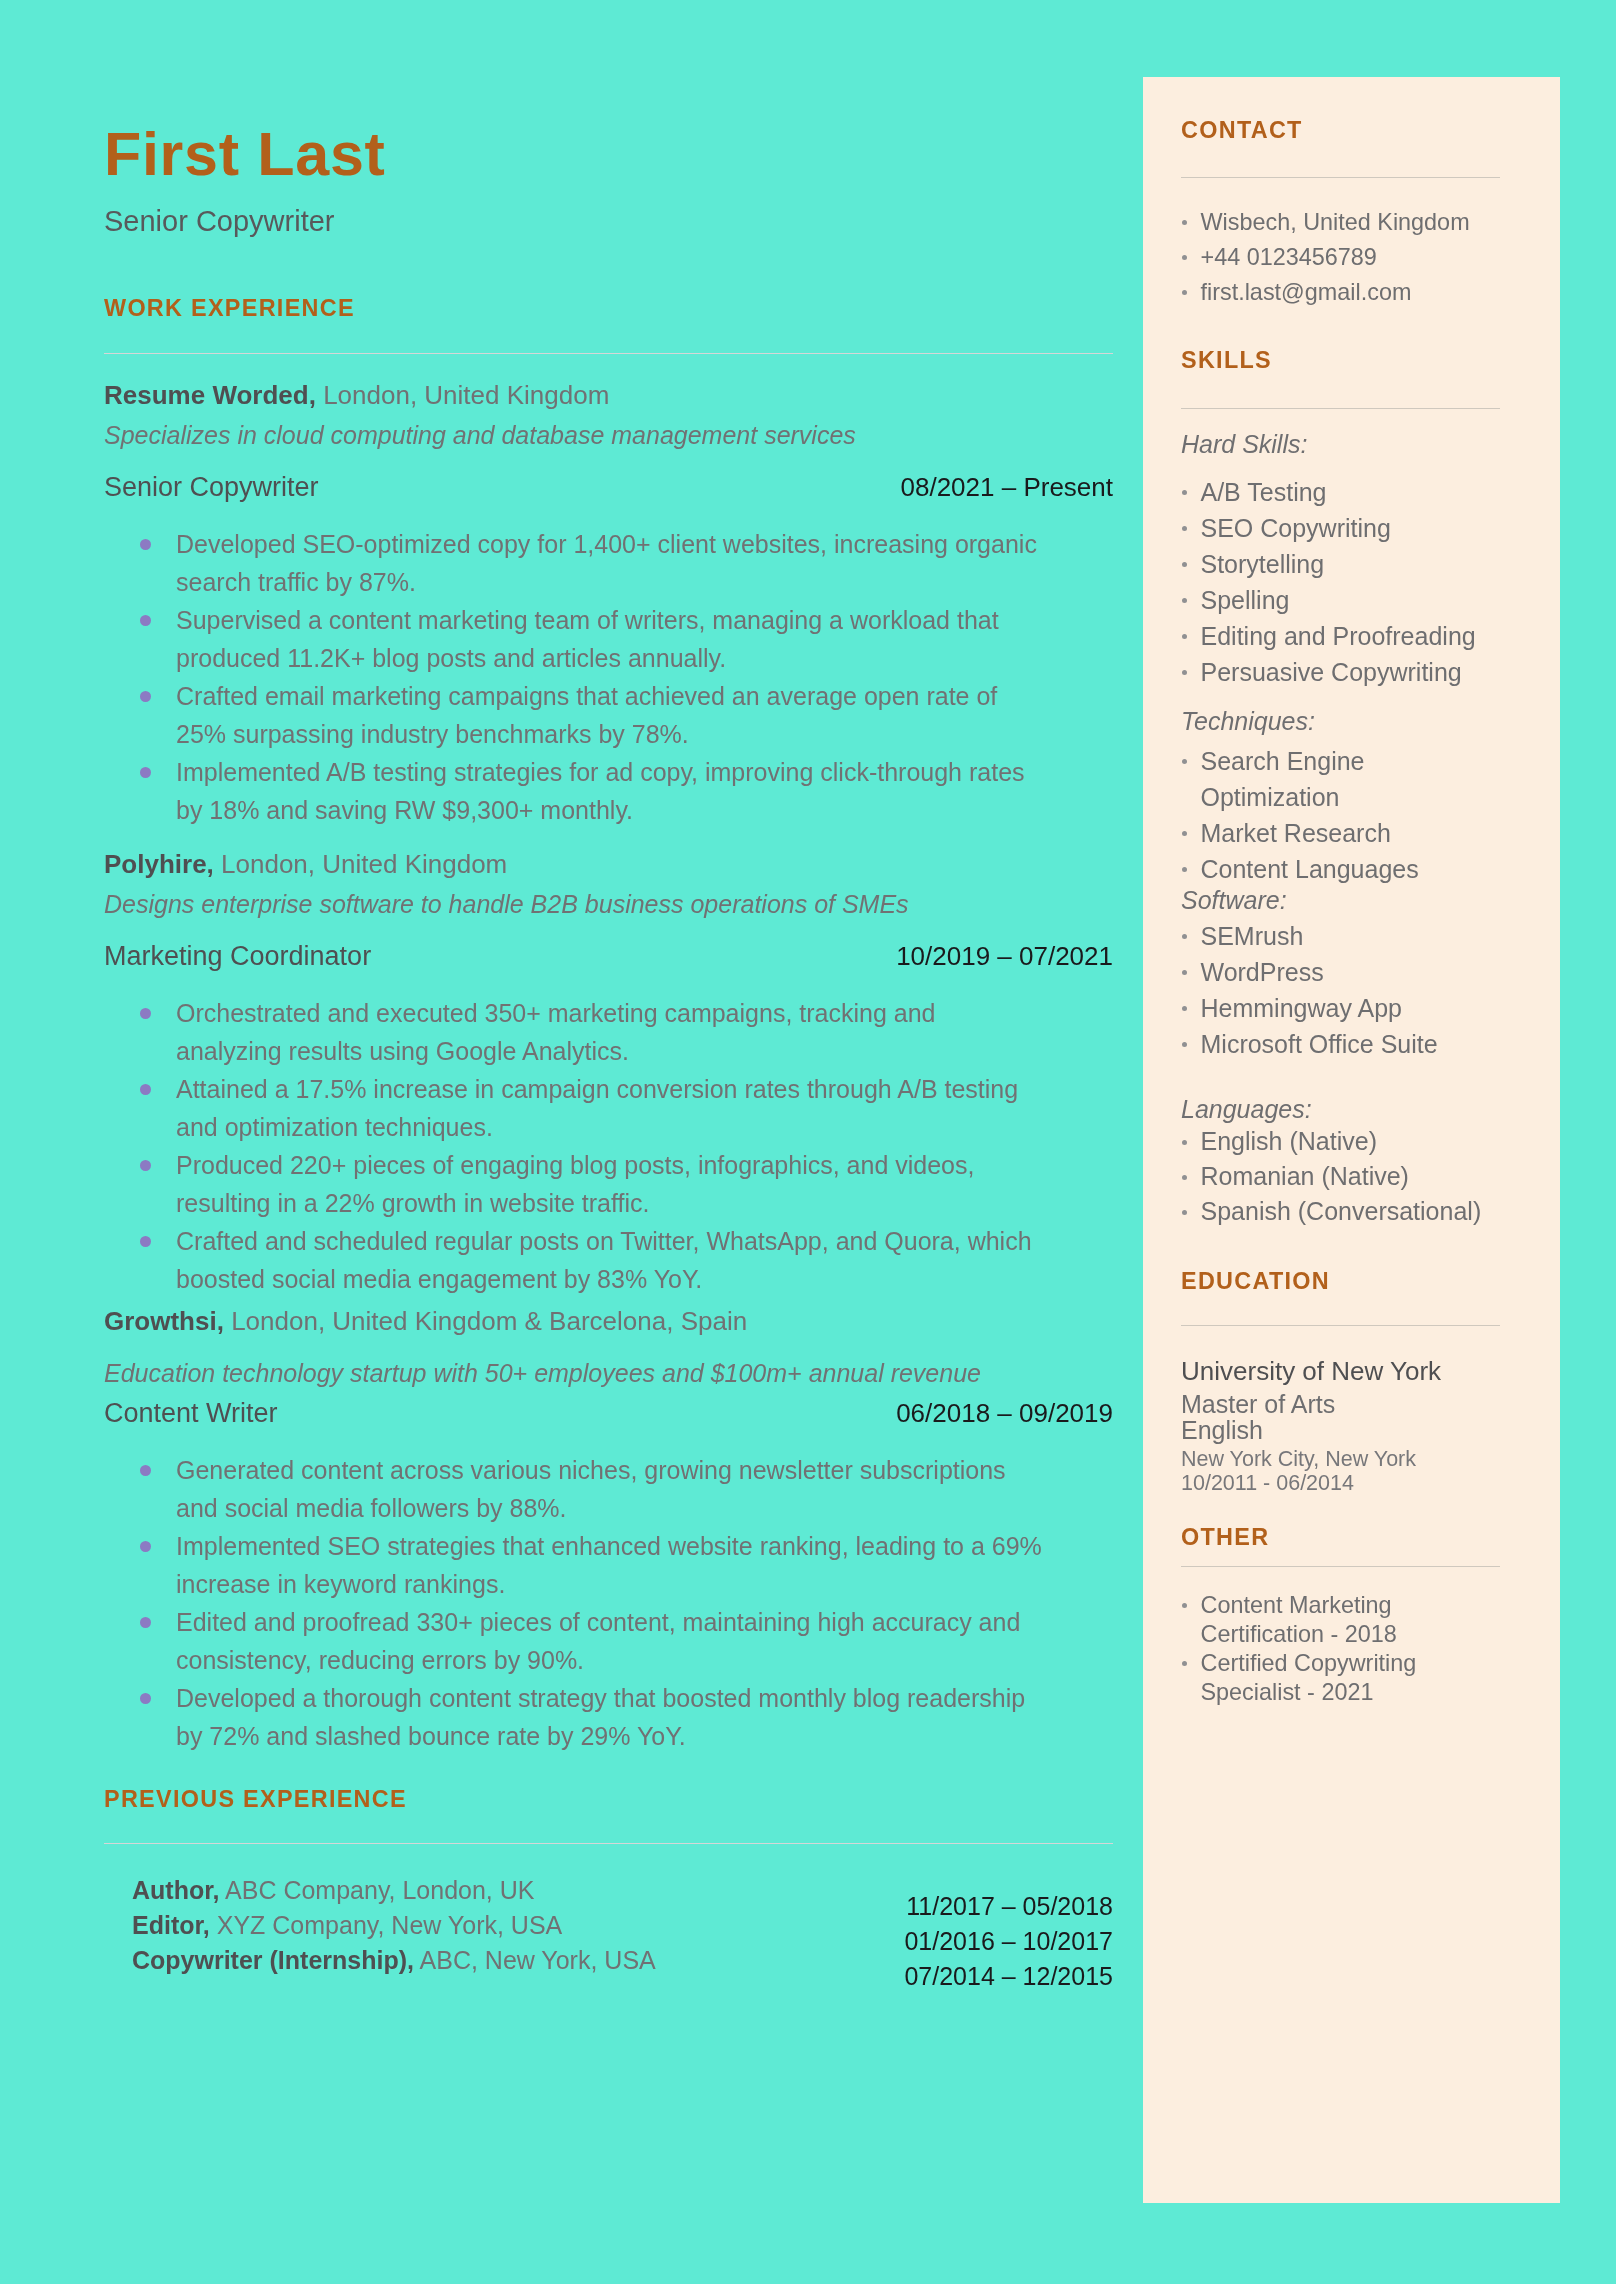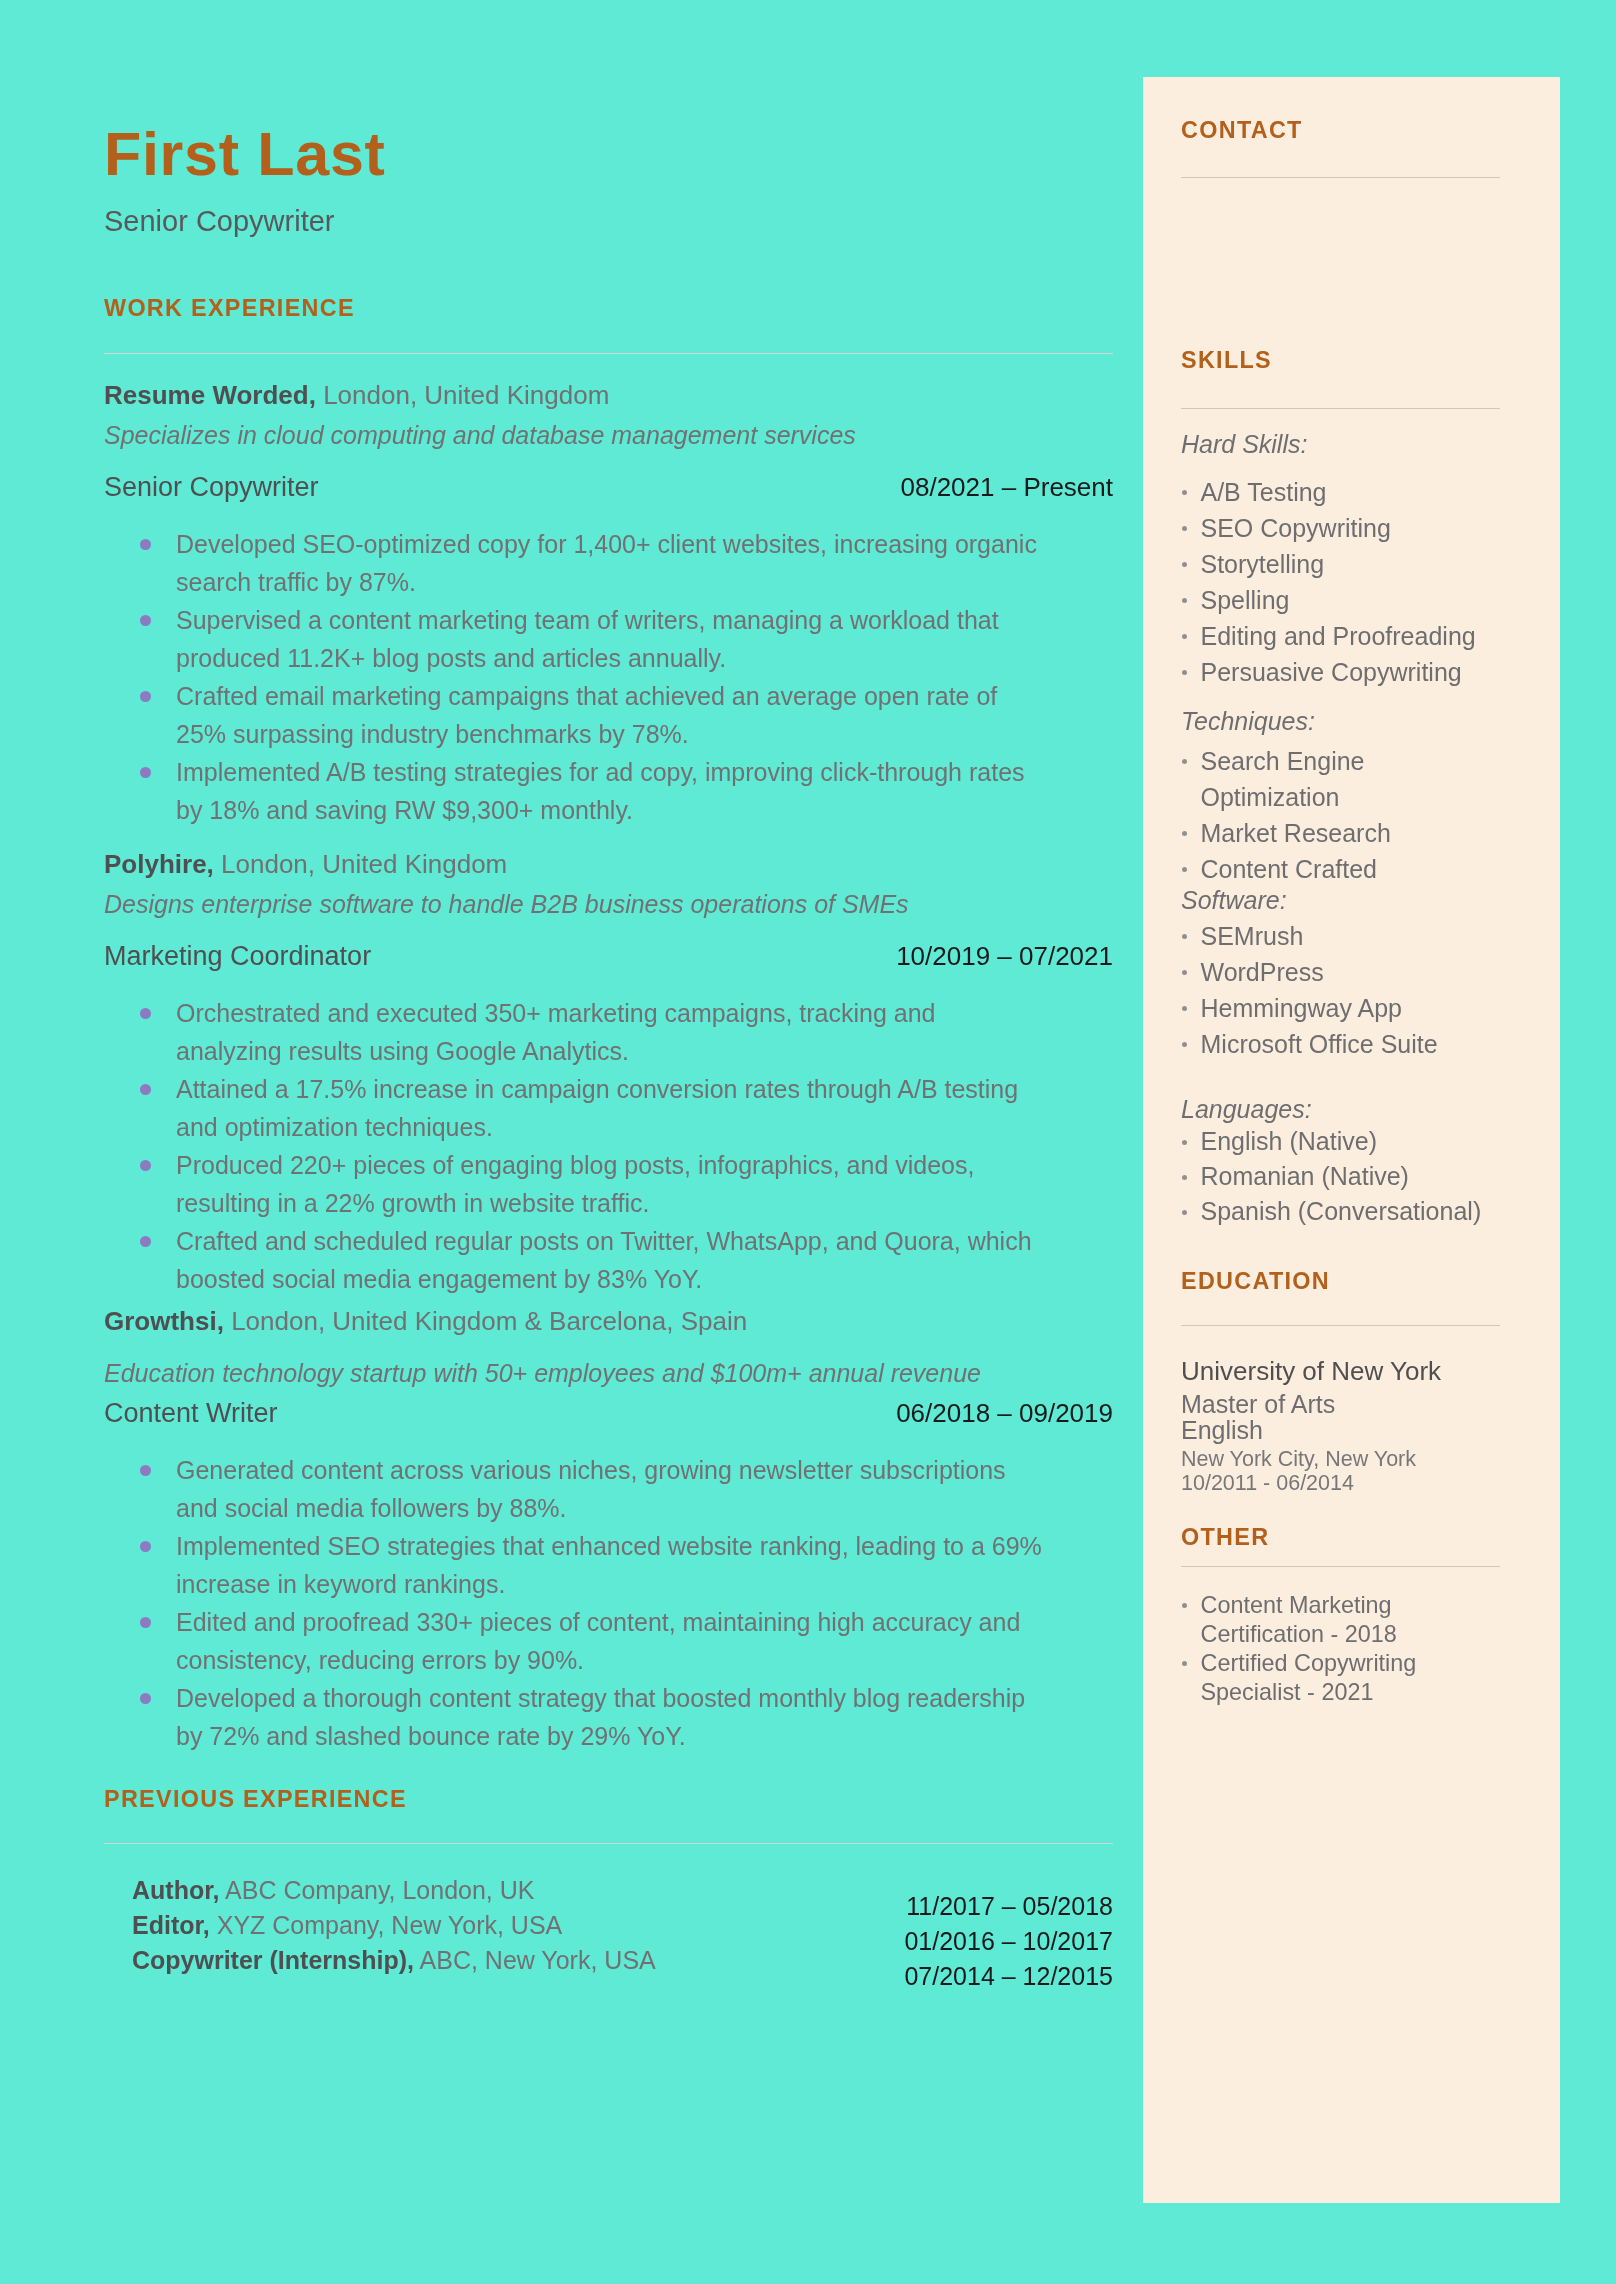--- a/index.html
+++ b/index.html
@@ -150,39 +150,44 @@
         <span class="r">Copywriter (Internship),</span><span> ABC, New York, USA</span>
         <span class="d">07/2014 – 12/2015</span>
       </div>
     </div>
   </div>
 
   <aside class="sidebar">
 
     <div class="sb-abs sb-h" style="top:39px">CONTACT</div>
     <div class="sb-hr" style="top:100px"></div>
+    <div class="sb-abs sb-list contact" style="top:128px">
+        <div class="li"><span class="dot"></span><span class="txt">Wisbech, United Kingdom</span></div>
+        <div class="li"><span class="dot"></span><span class="txt">+44 0123456789</span></div>
+        <div class="li"><span class="dot"></span><span class="txt">first.last@gmail.com</span></div>
+      </div>
 
     <div class="sb-abs sb-h" style="top:269px">SKILLS</div>
     <div class="sb-hr" style="top:331px"></div>
 
     <div class="sb-abs sb-label" style="top:353px">Hard Skills:</div>
     <div class="sb-abs sb-list" style="top:397px">
         <div class="li"><span class="dot"></span><span class="txt">A/B Testing</span></div>
         <div class="li"><span class="dot"></span><span class="txt">SEO Copywriting</span></div>
         <div class="li"><span class="dot"></span><span class="txt">Storytelling</span></div>
         <div class="li"><span class="dot"></span><span class="txt">Spelling</span></div>
         <div class="li"><span class="dot"></span><span class="txt">Editing and Proofreading</span></div>
         <div class="li"><span class="dot"></span><span class="txt">Persuasive Copywriting</span></div>
       </div>
 
     <div class="sb-abs sb-label" style="top:630px">Techniques:</div>
     <div class="sb-abs sb-list" style="top:666px">
         <div class="li"><span class="dot"></span><span class="txt">Search Engine Optimization</span></div>
         <div class="li"><span class="dot"></span><span class="txt">Market Research</span></div>
-        <div class="li"><span class="dot"></span><span class="txt">Content Crafted</span></div>
+        <div class="li"><span class="dot"></span><span class="txt">Content Languages</span></div>
       </div>
 
     <div class="sb-abs sb-label" style="top:809px">Software:</div>
     <div class="sb-abs sb-list" style="top:841px">
         <div class="li"><span class="dot"></span><span class="txt">SEMrush</span></div>
         <div class="li"><span class="dot"></span><span class="txt">WordPress</span></div>
         <div class="li"><span class="dot"></span><span class="txt">Hemmingway App</span></div>
         <div class="li"><span class="dot"></span><span class="txt">Microsoft Office Suite</span></div>
       </div>
 

